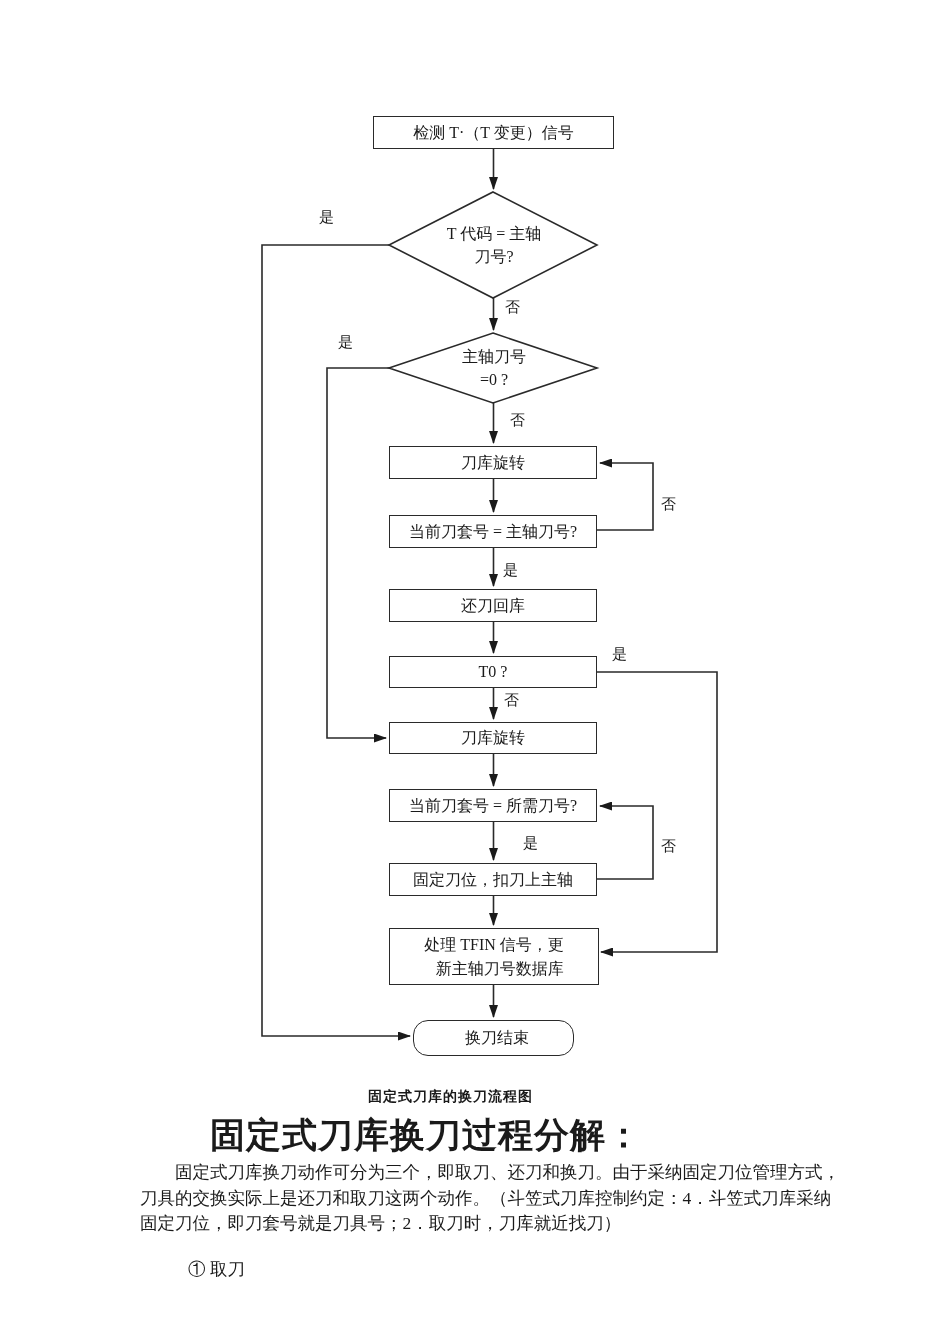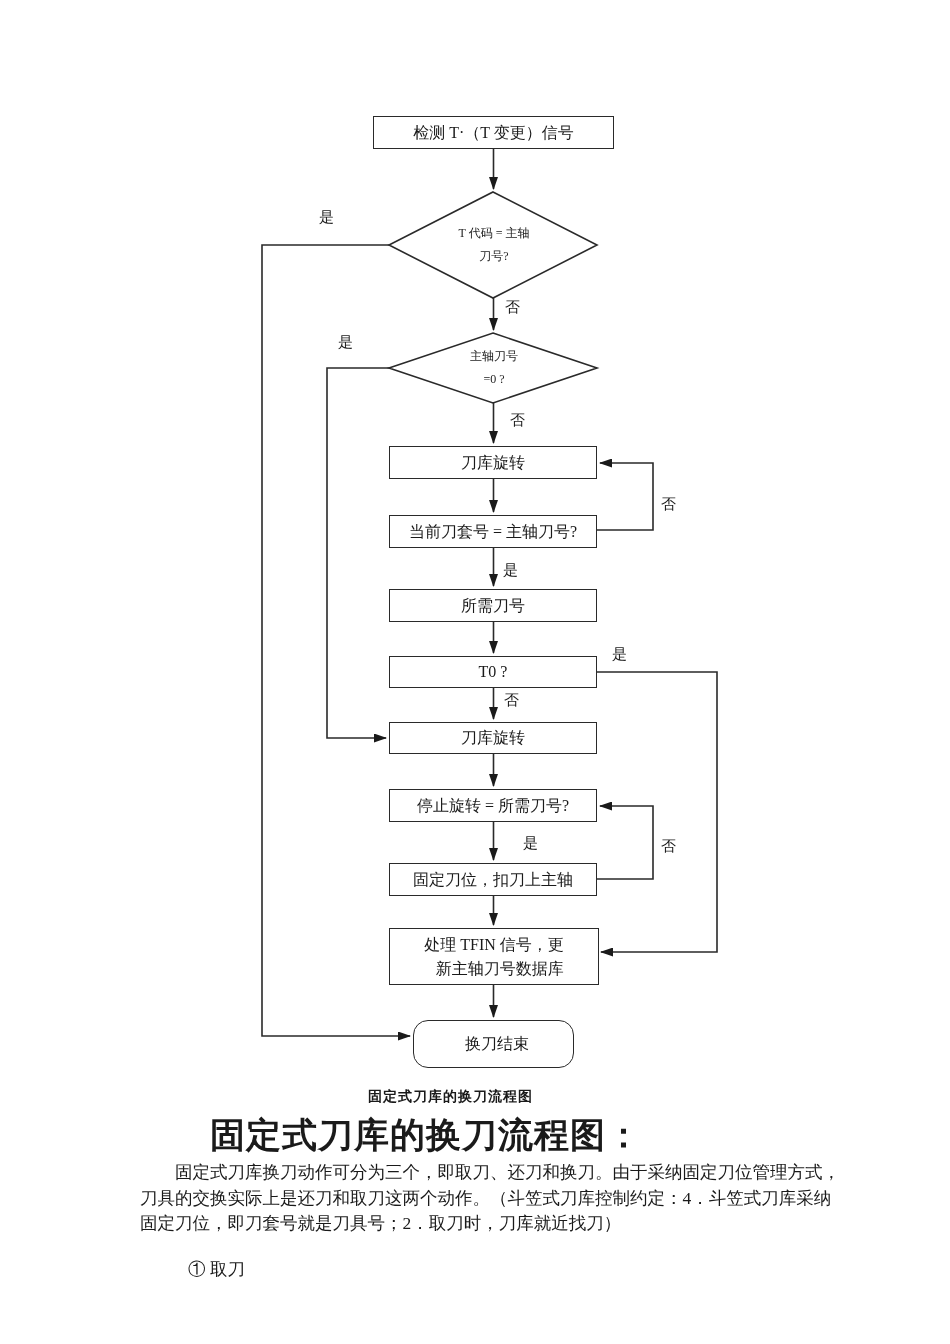--- a/index.html
+++ b/index.html
@@ -20,21 +20,21 @@
     display:flex;align-items:center;justify-content:center;
     text-align:center;
     font-size:16px;line-height:24px;
     white-space:pre-line;
   }
   .node.rounded{border-radius:15px;}
   .dtext{
     position:absolute;
     display:flex;align-items:center;justify-content:center;
     text-align:center;
-    font-size:12px;line-height:23px;
+    font-size:16px;line-height:23px;
     white-space:pre-line;
     pointer-events:none;
   }
   .elabel{
     position:absolute;
     font-size:15px;line-height:17px;
     background:#ffffff;
     padding:0 1px;
   }
   .caption{
@@ -99,49 +99,49 @@
   <div class="dtext" style="left:409px;top:195px;width:170px;height:100px;">T 代码 = 主轴
 刀号?</div>
 
   <div class="dtext" style="left:409px;top:333px;width:170px;height:70px;">主轴刀号
 =0 ?</div>
 
   <div class="node" style="left:389px;top:446px;width:208px;height:33px;">刀库旋转</div>
 
   <div class="node" style="left:389px;top:515px;width:208px;height:33px;">当前刀套号 = 主轴刀号?</div>
 
-  <div class="node" style="left:389px;top:589px;width:208px;height:33px;">所需刀号</div>
+  <div class="node" style="left:389px;top:589px;width:208px;height:33px;">还刀回库</div>
 
   <div class="node" style="left:389px;top:656px;width:208px;height:32px;">T0 ?</div>
 
   <div class="node" style="left:389px;top:722px;width:208px;height:32px;">刀库旋转</div>
 
-  <div class="node" style="left:389px;top:789px;width:208px;height:33px;">停止旋转 = 所需刀号?</div>
+  <div class="node" style="left:389px;top:789px;width:208px;height:33px;">当前刀套号 = 所需刀号?</div>
 
   <div class="node" style="left:389px;top:863px;width:208px;height:33px;">固定刀位，扣刀上主轴</div>
 
   <div class="node" style="left:389px;top:928px;width:210px;height:57px;text-align:right;">处理 TFIN 信号，更
 新主轴刀号数据库</div>
 
-  <div class="node rounded" style="left:413px;top:1020px;width:161px;height:48px;padding-left:7px;">换刀结束</div>
+  <div class="node rounded" style="left:413px;top:1020px;width:161px;height:36px;padding-left:7px;">换刀结束</div>
 
   <div class="elabel" style="left:318px;top:209px;">是</div>
   <div class="elabel" style="left:504px;top:299px;">否</div>
   <div class="elabel" style="left:337px;top:334px;">是</div>
   <div class="elabel" style="left:509px;top:412px;">否</div>
   <div class="elabel" style="left:660px;top:496px;">否</div>
   <div class="elabel" style="left:502px;top:562px;">是</div>
   <div class="elabel" style="left:611px;top:646px;">是</div>
   <div class="elabel" style="left:503px;top:692px;">否</div>
   <div class="elabel" style="left:522px;top:835px;">是</div>
   <div class="elabel" style="left:660px;top:838px;">否</div>
 
   <div class="caption" style="left:368px;top:1088px;">固定式刀库的换刀流程图</div>
 
-  <div class="heading" style="left:210px;top:1112px;">固定式刀库的换刀流程图：</div>
+  <div class="heading" style="left:210px;top:1112px;">固定式刀库换刀过程分解：</div>
 
   <div class="para" style="left:140px;top:1160px;width:710px;">
     <div class="pline indent">固定式刀库换刀动作可分为三个，即取刀、还刀和换刀。由于采纳固定刀位管理方式，</div>
     <div class="pline">刀具的交换实际上是还刀和取刀这两个动作。（斗笠式刀库控制约定：4．斗笠式刀库采纳</div>
     <div class="pline">固定刀位，即刀套号就是刀具号；2．取刀时，刀库就近找刀）</div>
     <div class="pline listitem">① 取刀</div>
   </div>
 
 </div>
 

